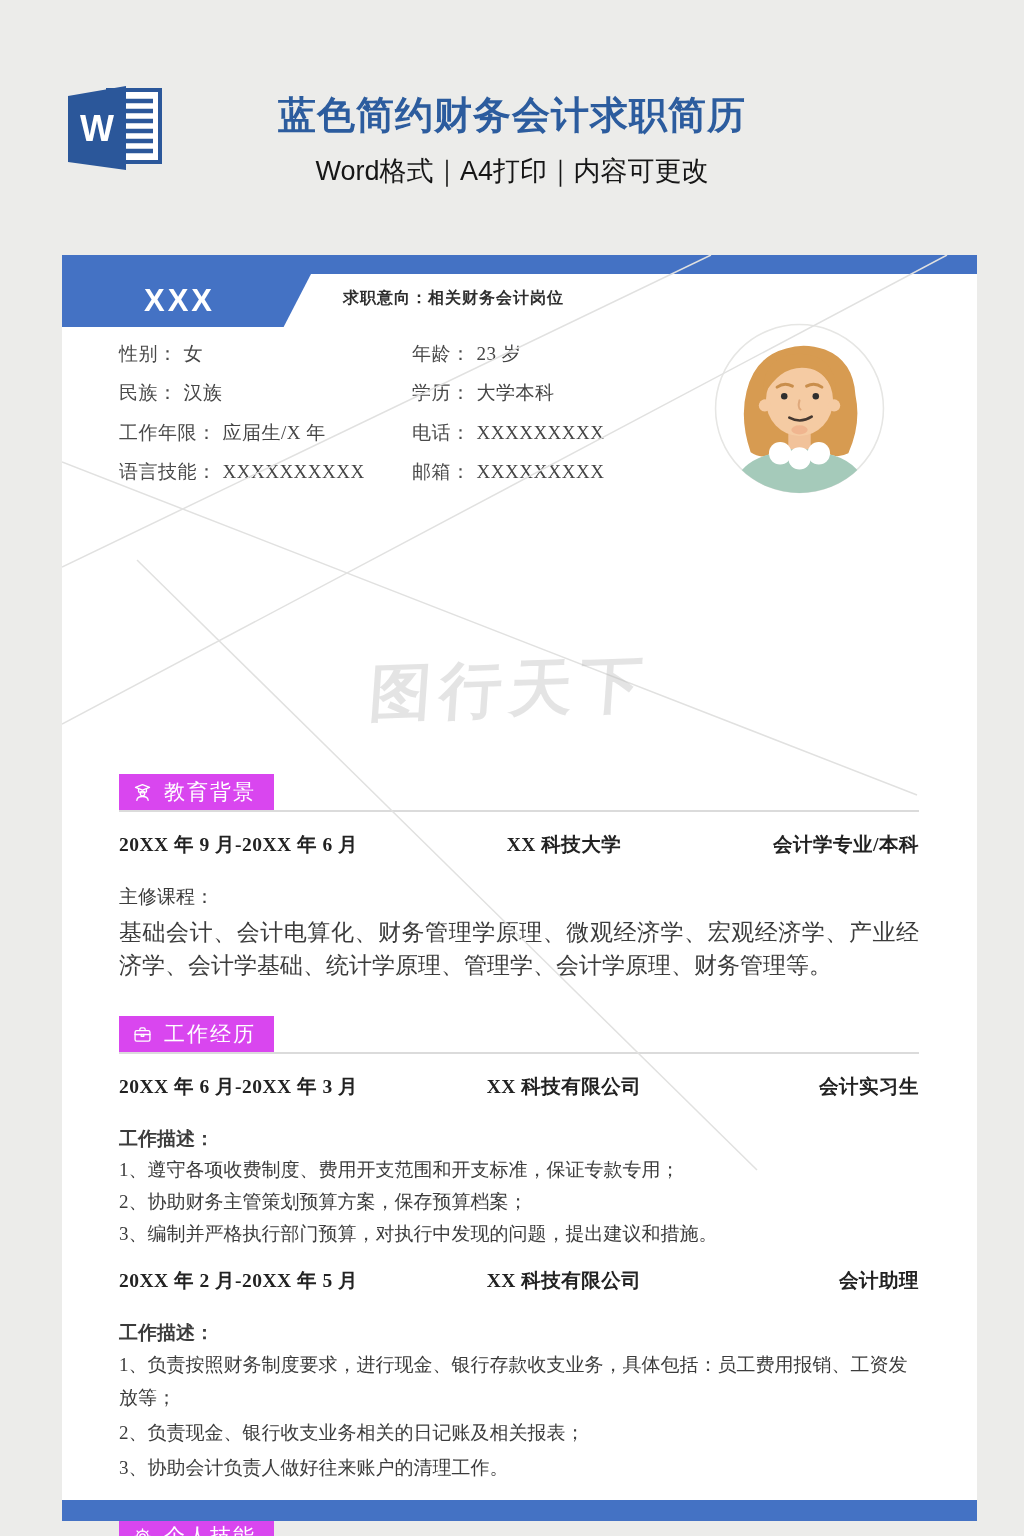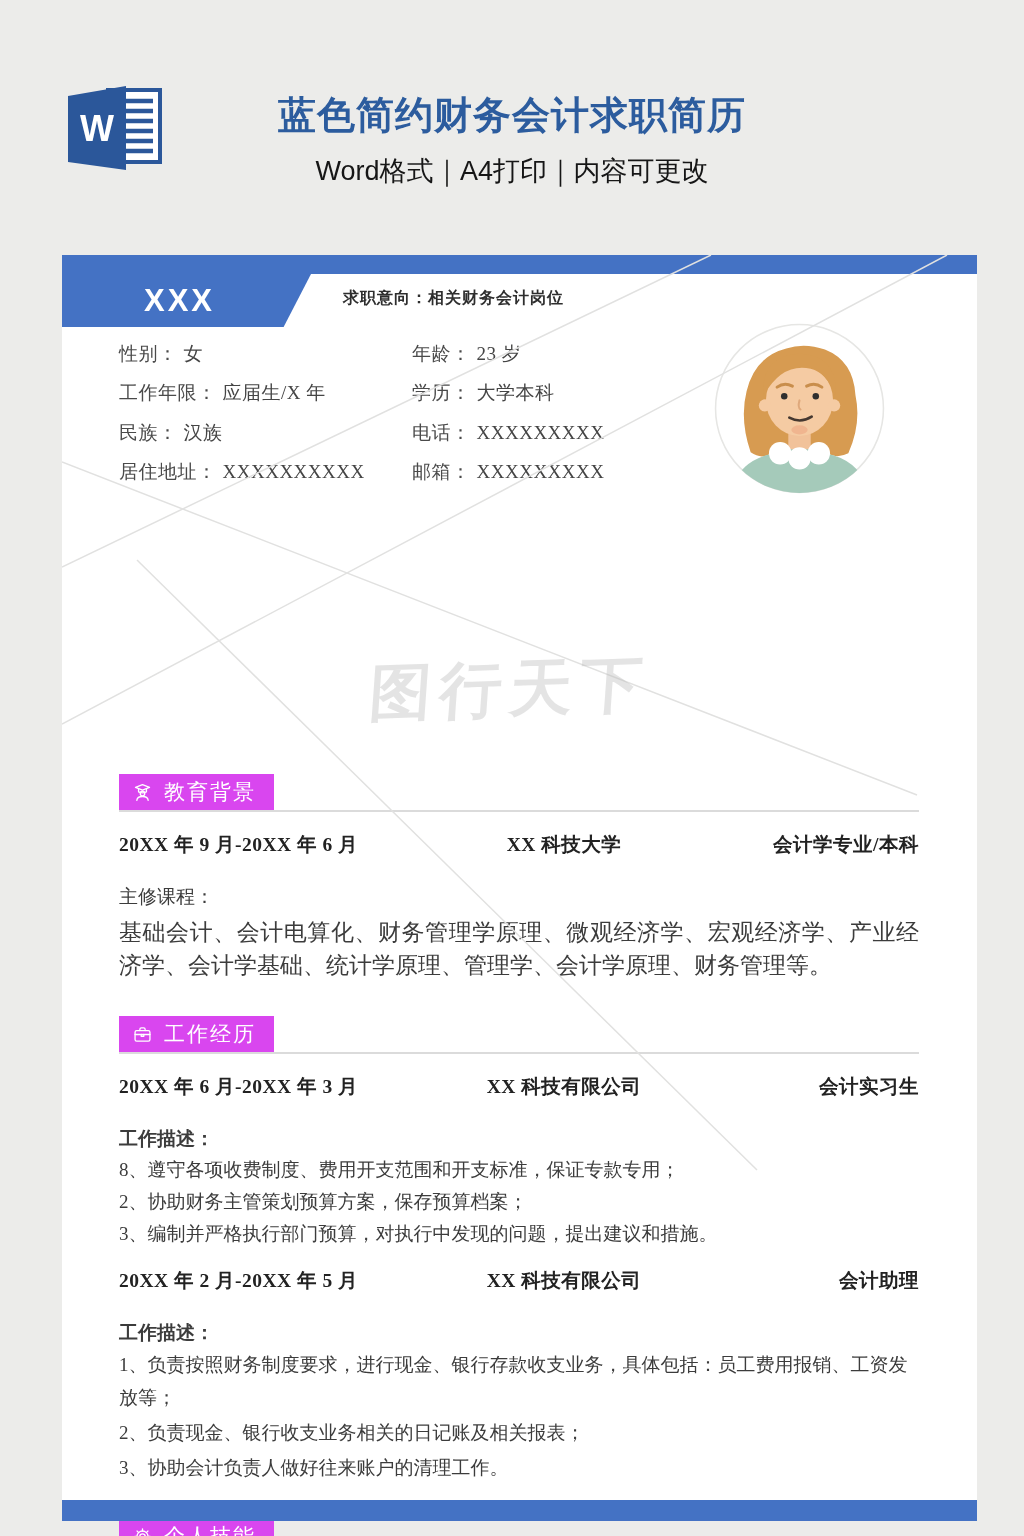--- a/index.html
+++ b/index.html
@@ -152,23 +152,23 @@
         <ellipse cx="85" cy="106" rx="8" ry="4.5" fill="#EFB28C" opacity="0.85"></ellipse>
         <path d="M16 172 Q22 140 52 131 L76 125 L94 125 L118 131 Q148 140 154 172 Z" fill="#A5CABA"></path>
         <circle cx="66" cy="129" r="11" fill="#ffffff"></circle>
         <circle cx="85" cy="134" r="11" fill="#ffffff"></circle>
         <circle cx="104" cy="129" r="11" fill="#ffffff"></circle>
       </g>
     </svg>
 
     <div class="info-grid">
       <div class="info-item"><span>性别：</span><span class="val">女</span></div>
+      <div class="info-item"><span>民族：</span><span class="val">汉族</span></div>
       <div class="info-item"><span>工作年限：</span><span class="val">应届生/X 年</span></div>
-      <div class="info-item"><span>民族：</span><span class="val">汉族</span></div>
-      <div class="info-item"><span>居住地址：</span><span class="val">XXXXXXXXXX</span></div>
+      <div class="info-item"><span>语言技能：</span><span class="val">XXXXXXXXXX</span></div>
       <div class="info-item"><span>年龄：</span><span class="val">23 岁</span></div>
       <div class="info-item"><span>学历：</span><span class="val">大学本科</span></div>
       <div class="info-item"><span>电话：</span><span class="val">XXXXXXXXX</span></div>
       <div class="info-item"><span>邮箱：</span><span class="val">XXXXXXXXX</span></div>
     </div>
 
     <div class="card-content">
 
       <div class="section-header first">
         <div class="badge">
@@ -201,21 +201,21 @@
         </div>
       </div>
 
       <div class="exp-row">
         <span class="left">20XX 年 6 月-20XX 年 3 月</span>
         <span class="mid">XX 科技有限公司</span>
         <span class="right">会计实习生</span>
       </div>
       <div class="label-line">工作描述：</div>
       <div class="work-items">
-        <div>8、遵守各项收费制度、费用开支范围和开支标准，保证专款专用；</div>
+        <div>1、遵守各项收费制度、费用开支范围和开支标准，保证专款专用；</div>
         <div>2、协助财务主管策划预算方案，保存预算档案；</div>
         <div>3、编制并严格执行部门预算，对执行中发现的问题，提出建议和措施。</div>
       </div>
 
       <div class="exp-row">
         <span class="left">20XX 年 2 月-20XX 年 5 月</span>
         <span class="mid">XX 科技有限公司</span>
         <span class="right">会计助理</span>
       </div>
       <div class="label-line">工作描述：</div>

